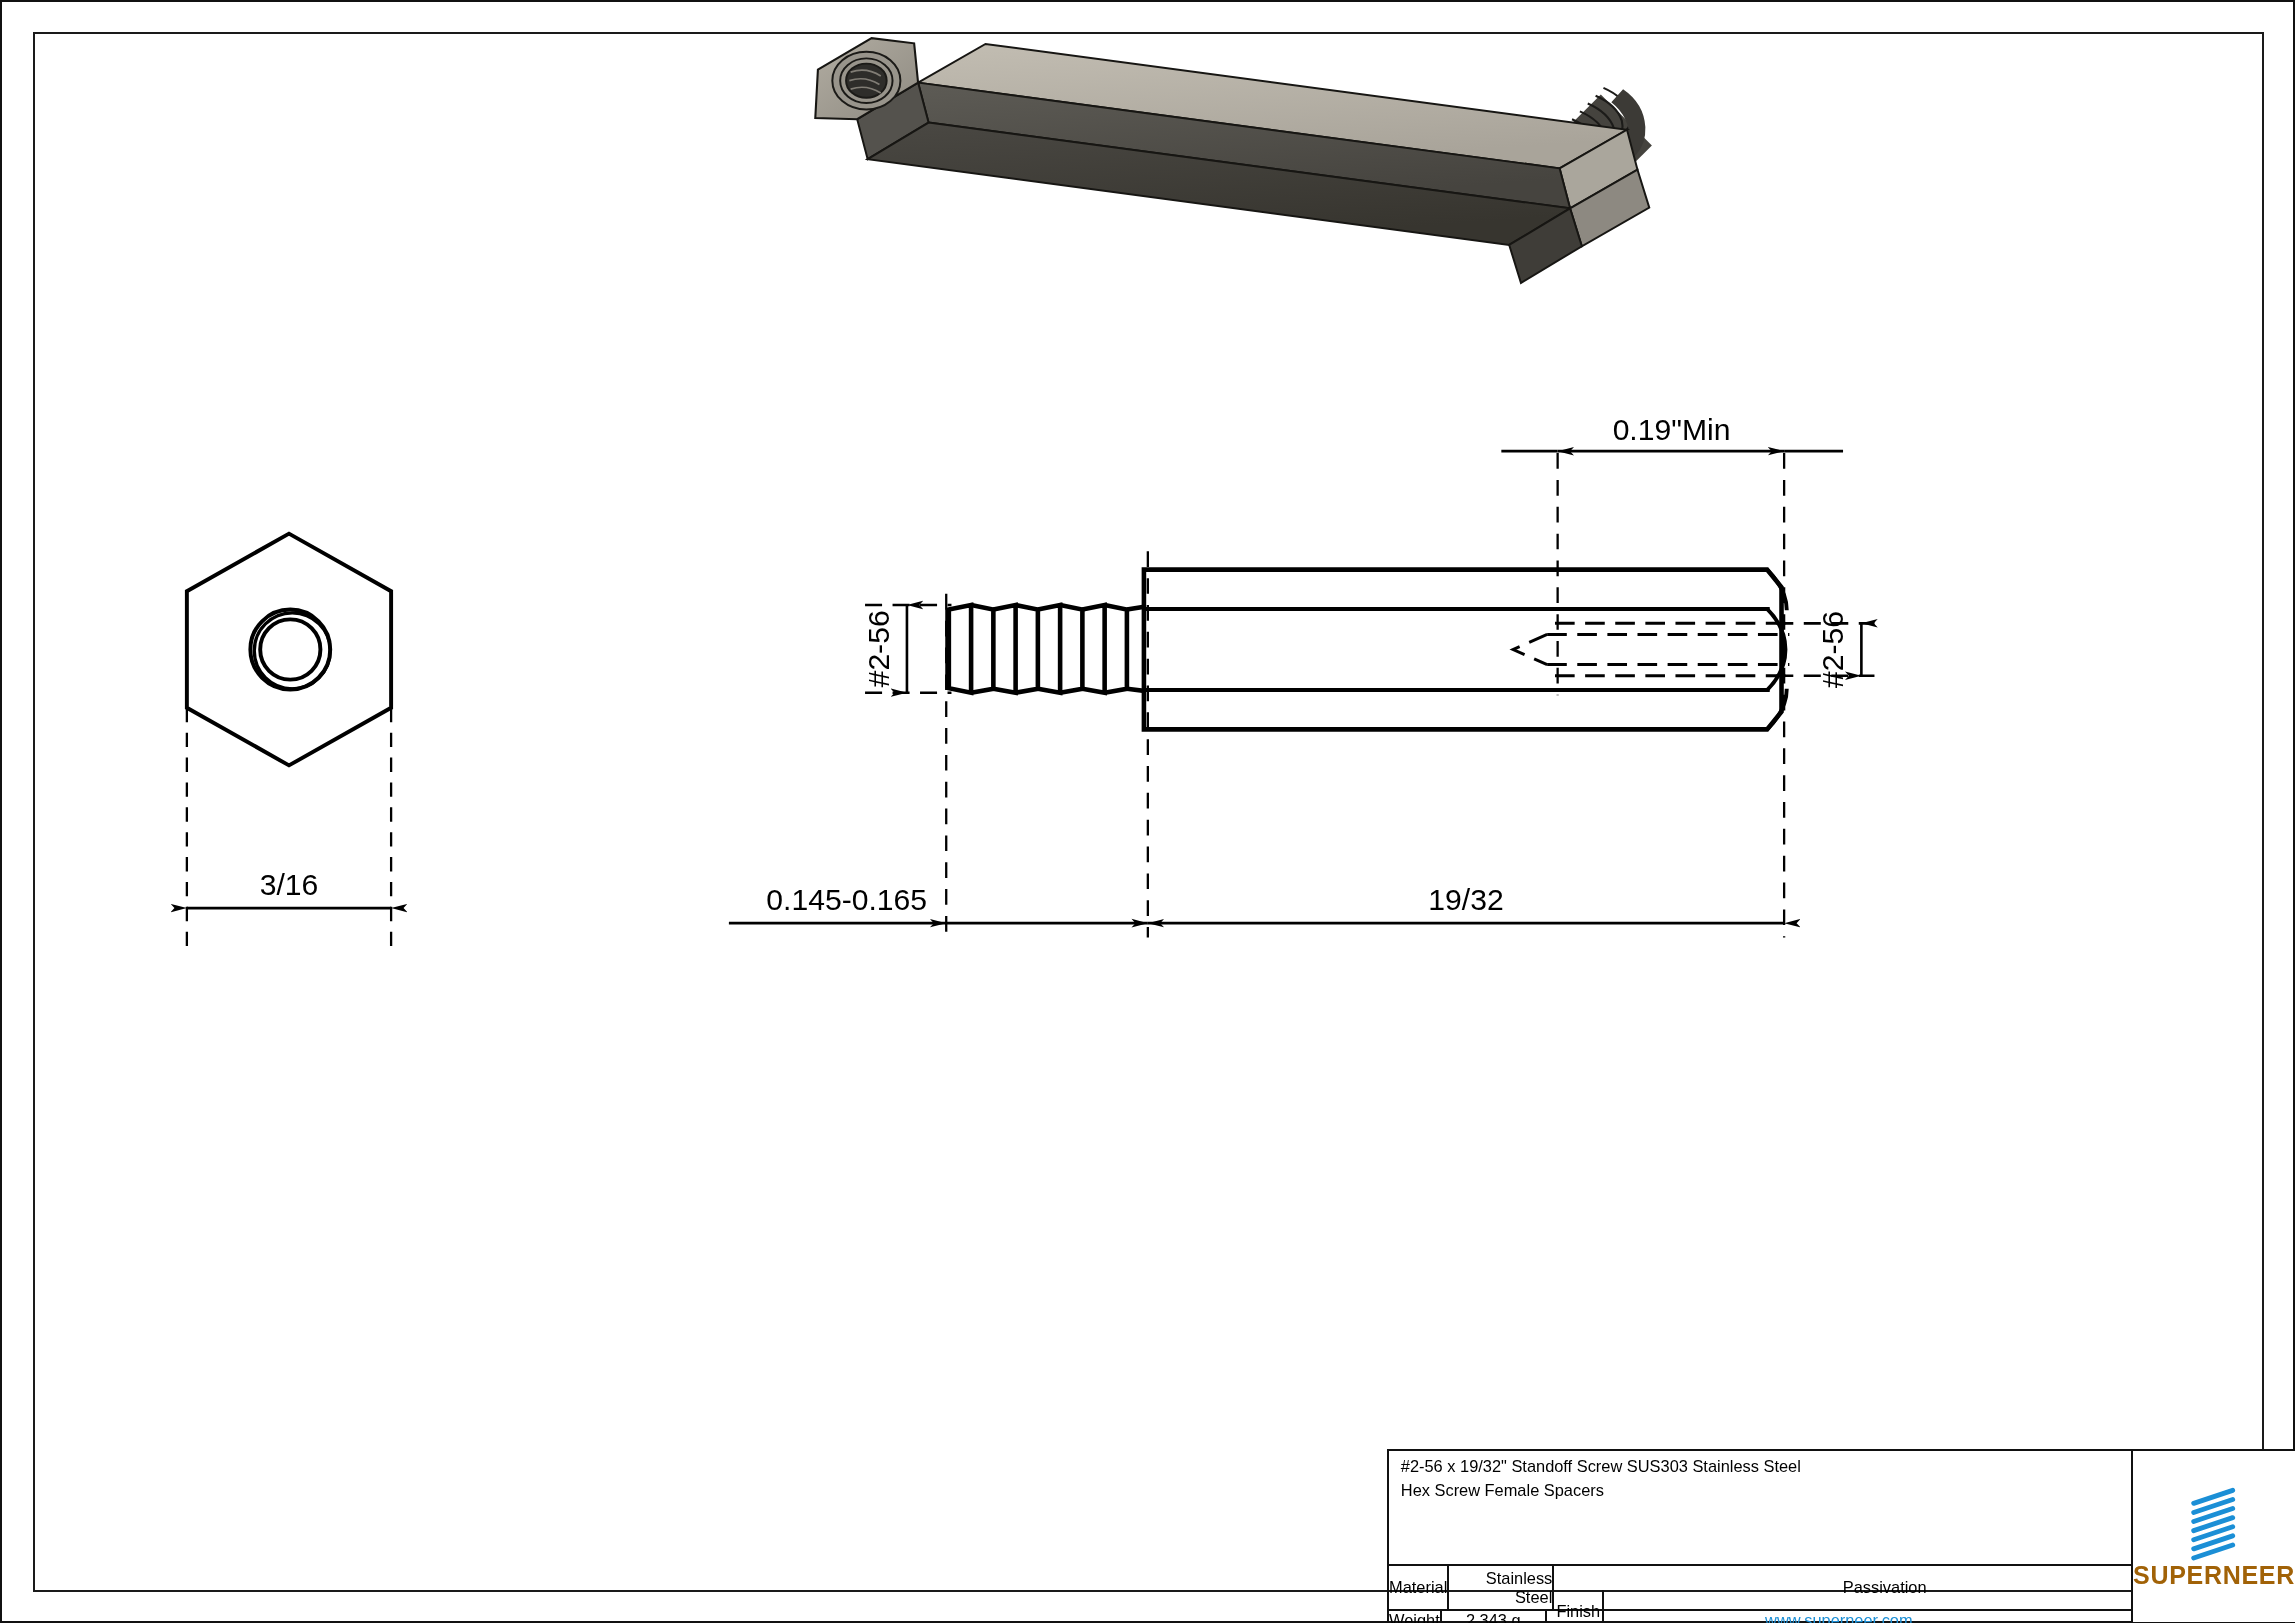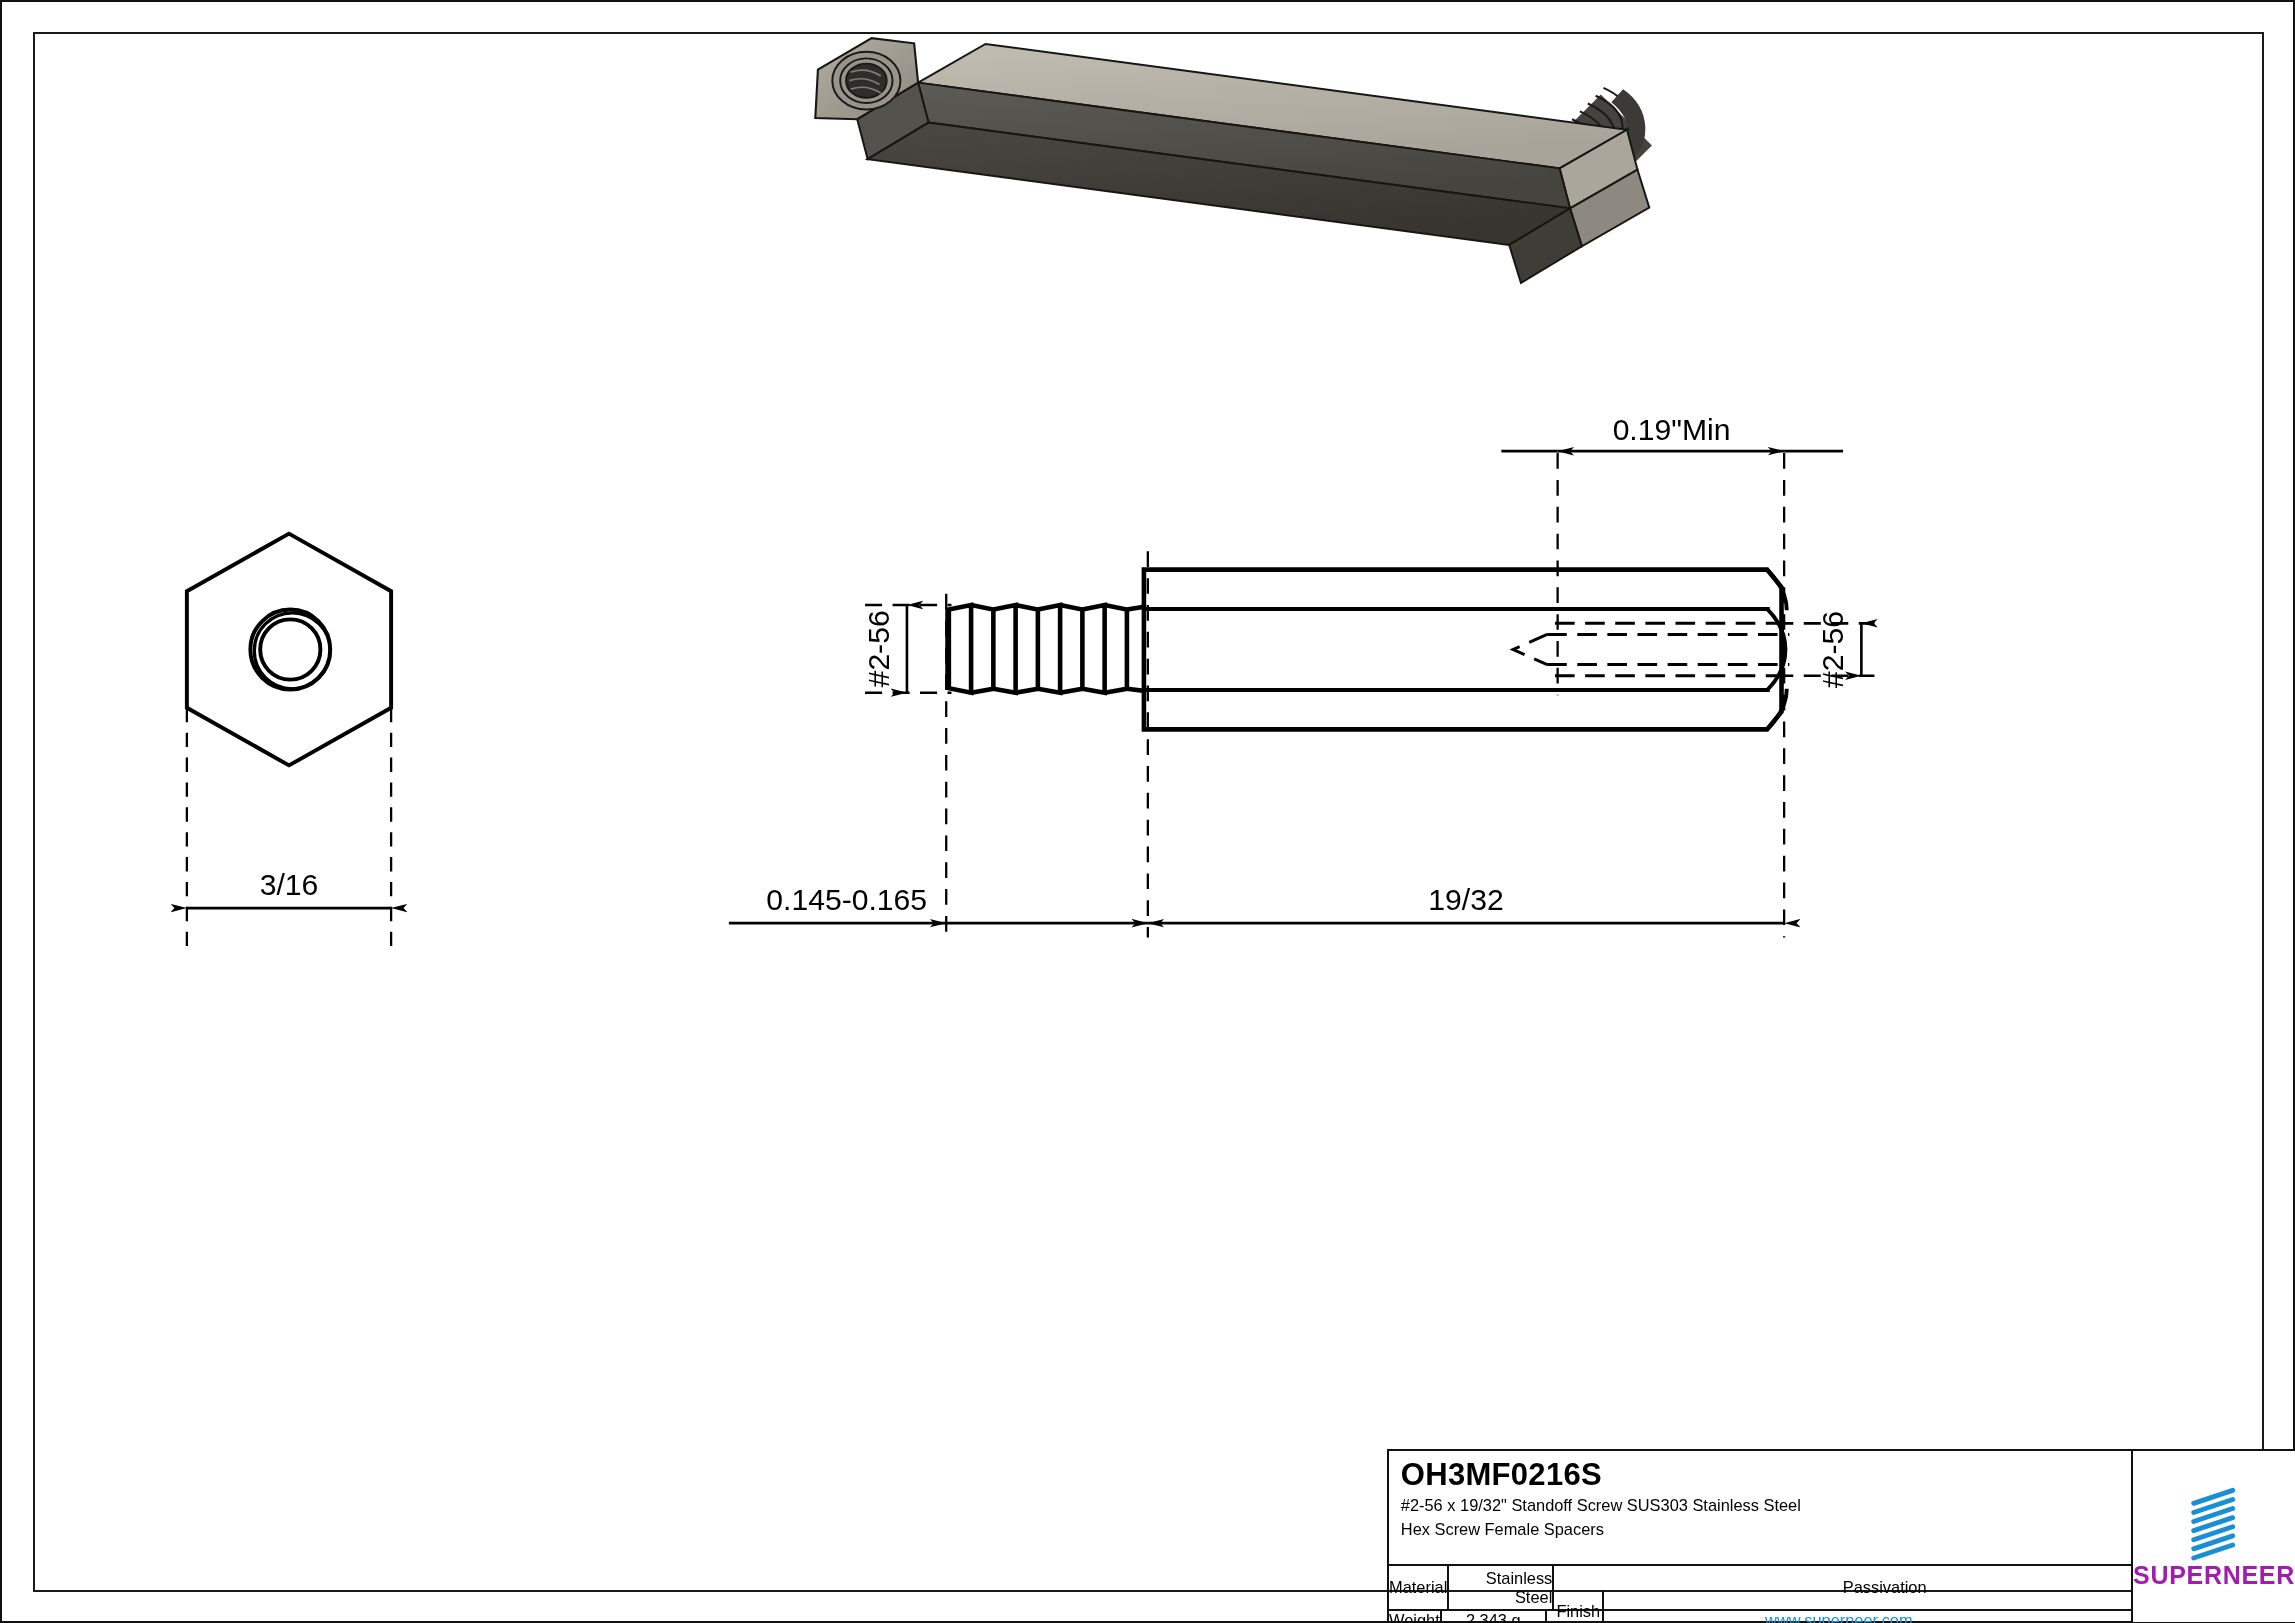--- a/index.html
+++ b/index.html
@@ -29,21 +29,21 @@
         align-items:center;justify-content:center;font-size:16.4px;height:100%;}
   .cell:last-child{border-right:none;}
   .c-lbl{flex:0 0 51px;}
   .c-val{flex:0 0 105px;text-align:right;}
   .c-fin{flex:0 0 50px;margin-top:24px;}
   .c-pas{flex:1 1 auto;padding-left:34px;}
   .c-web{flex:1 1 auto;color:#1b8fd6;}
   .logo-wrap{position:absolute;left:0;top:0;width:100%;height:100%;
              display:flex;flex-direction:column;align-items:center;justify-content:center;}
   .logo-mark{width:65px;height:77px;}
-  .logo-word{font-size:25px;font-weight:bold;color:#a21caf;letter-spacing:0.7px;
+  .logo-word{font-size:25px;font-weight:bold;color:#a16207;letter-spacing:0.7px;
              margin-top:1px;line-height:1;}
 </style>
 </head>
 <body>
 
 <div class="sheet">
   <div class="frame">
 
     <svg width="2227" height="1557" viewBox="0 0 3402 2378">
       <defs>
@@ -207,21 +207,20 @@
           <line x1="1700" y1="1358" x2="2672" y2="1358" stroke="#000" stroke-width="4" marker-start="url(#ahL)" marker-end="url(#ahR)"></line>
           <text class="dimtxt" x="2186" y="1338" font-size="46" text-anchor="middle">19/32</text>
         </g>
       </g>
     </svg>
 
     <div class="tb">
       <div class="tb-left">
 
         <div class="tb-desc">
-          <div class="code">OH3MF0216S</div>
           <div class="descline">#2-56 x 19/32" Standoff Screw SUS303 Stainless Steel</div>
           <div class="descline">Hex Screw Female Spacers</div>
         </div>
 
         <div class="tb-row r1">
           <div class="cell c-lbl">Material</div>
           <div class="cell c-val">Stainless Steel</div>
           <div class="cell c-fin">Finish</div>
           <div class="cell c-pas">Passivation</div>
         </div>

